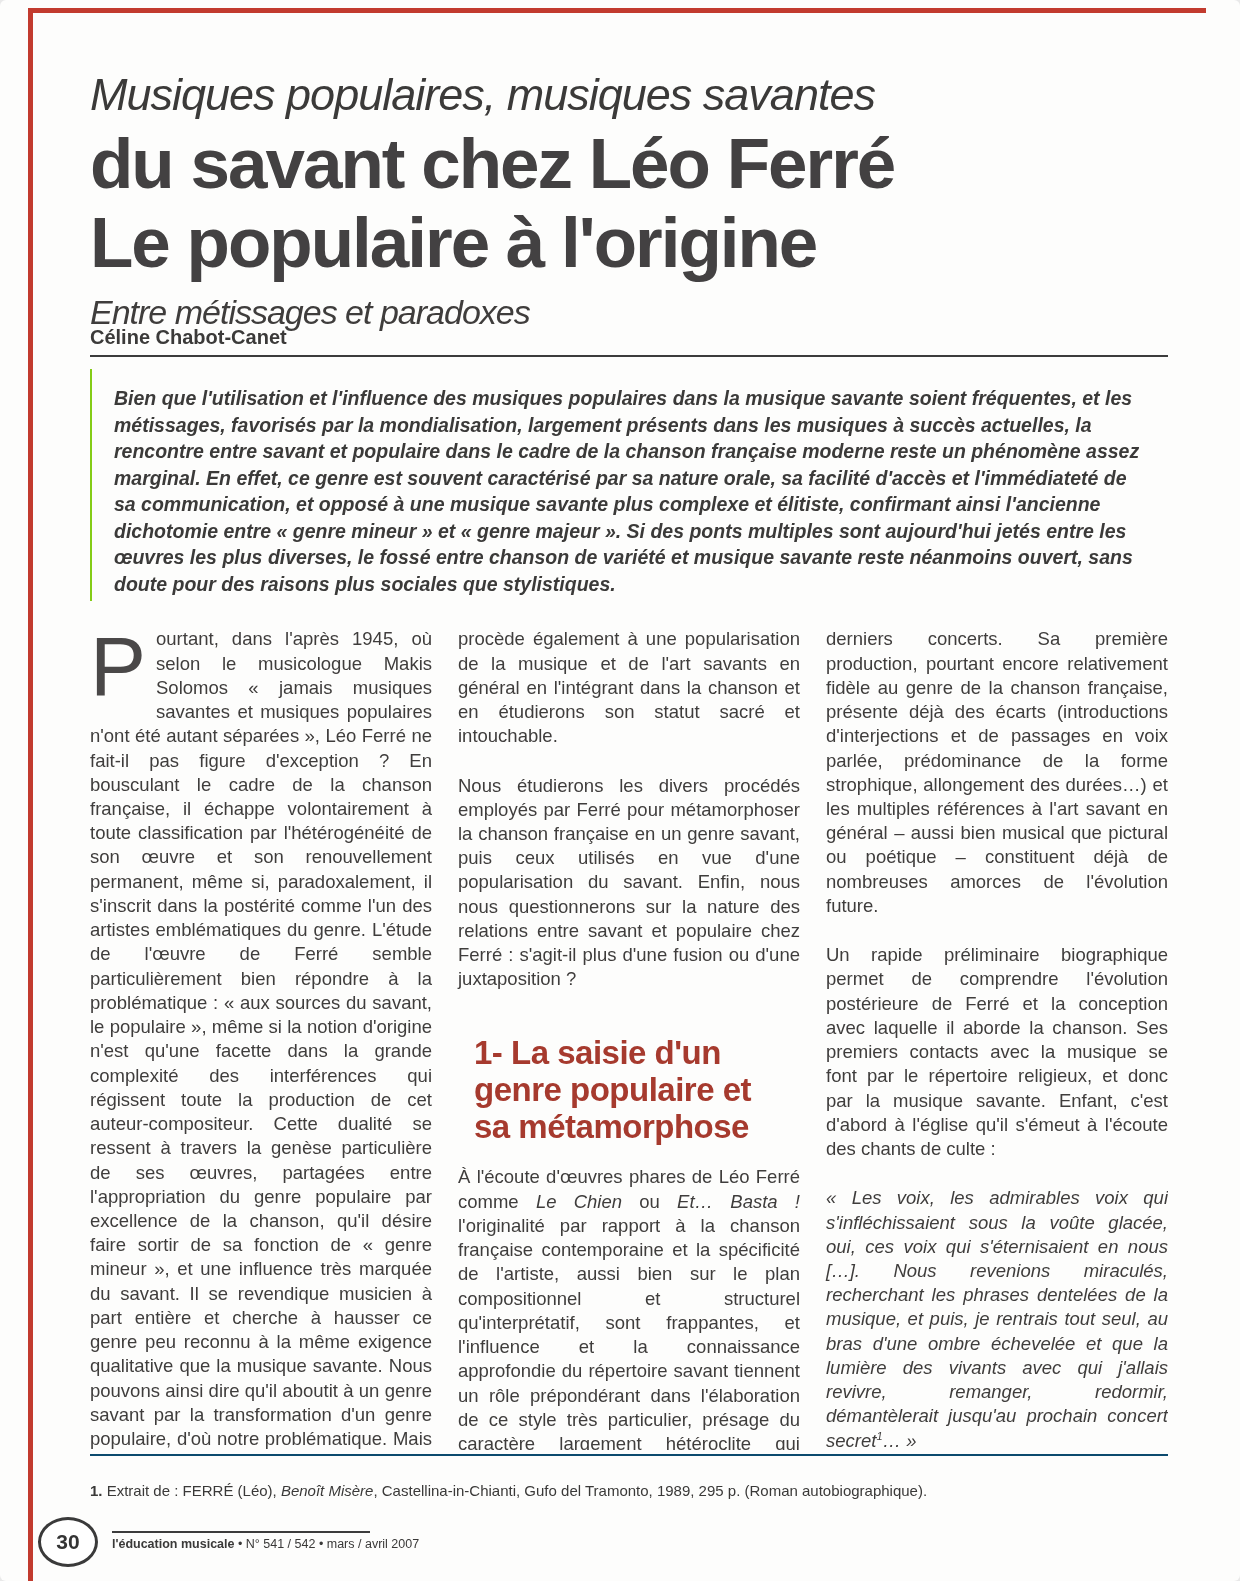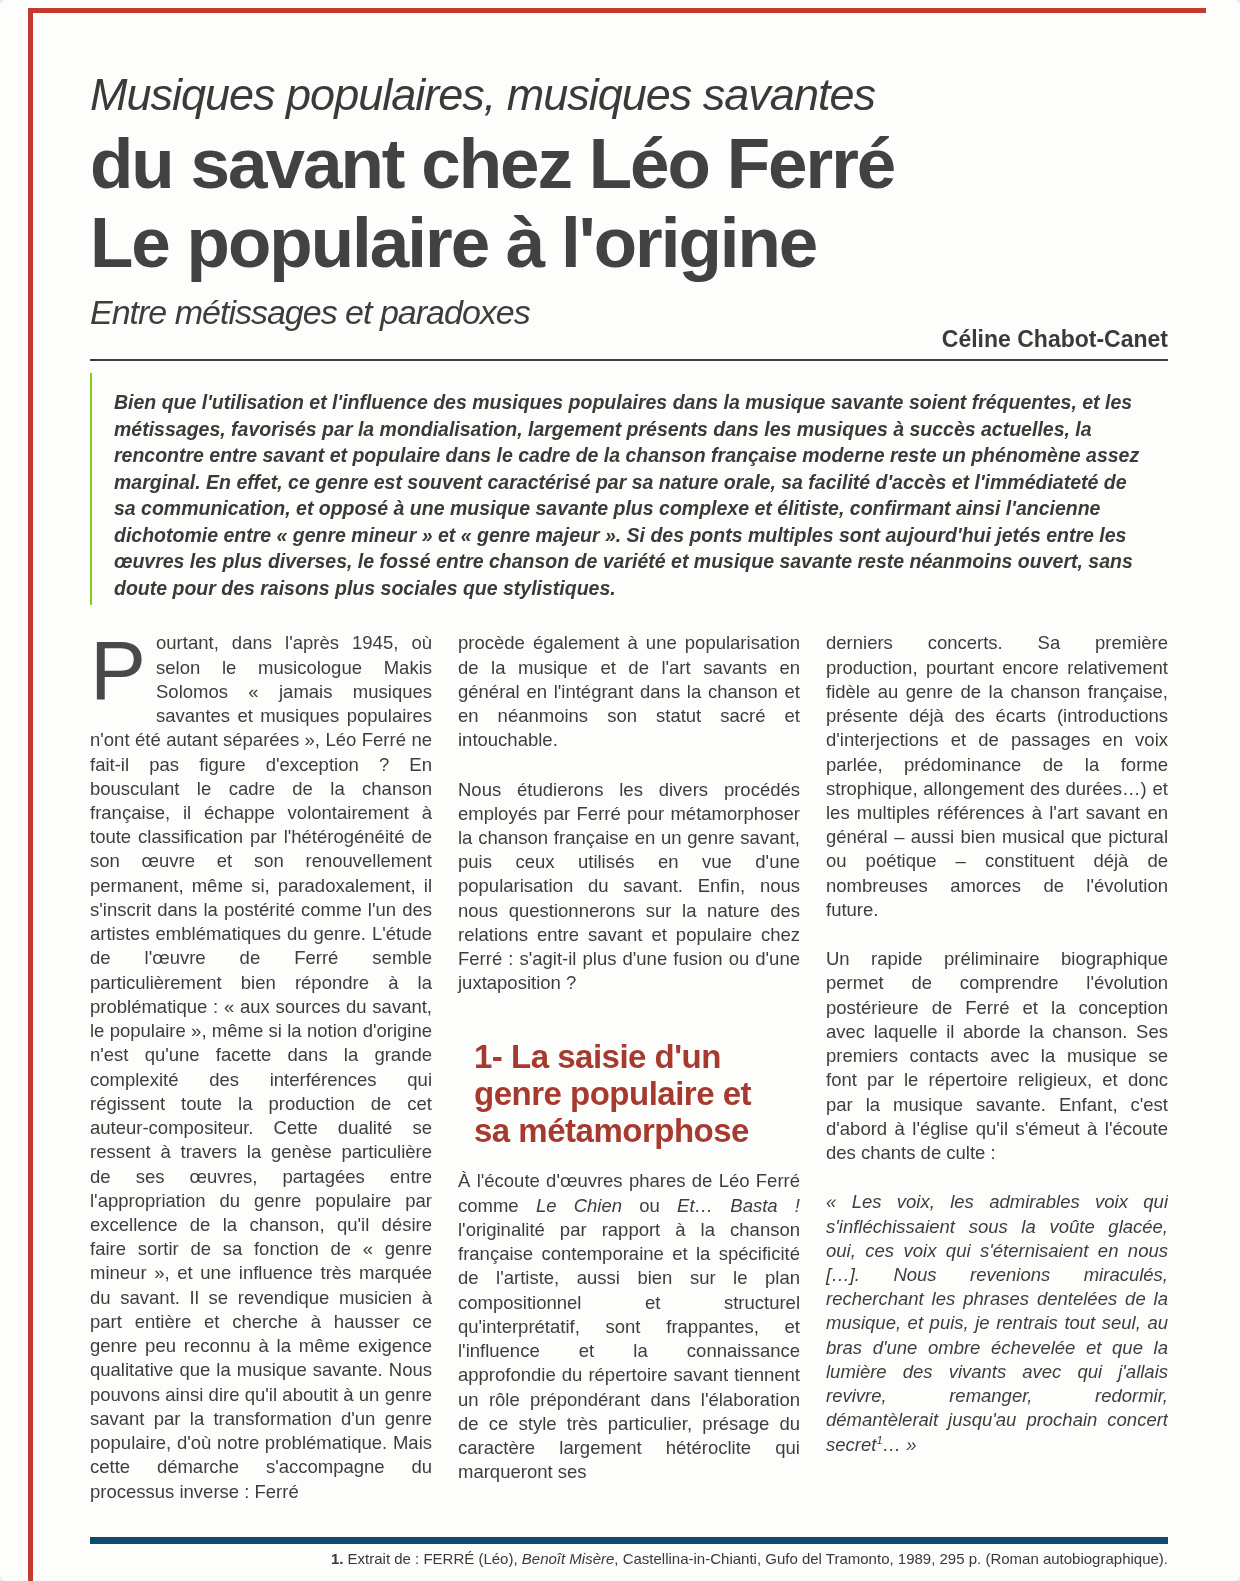--- a/index.html
+++ b/index.html
@@ -22,21 +22,21 @@
   .header { padding-top:70px; }
   .eyebrow {
     font-style:italic; font-size:45px; letter-spacing:-1px;
     color:#3b3a39; line-height:1.1;
   }
   .title {
     font-weight:700; font-size:71px; line-height:1.12;
     letter-spacing:-2px; color:#434142; margin-top:4px;
   }
   .subtitle { font-style:italic; font-size:34px; letter-spacing:-1px; margin-top:12px; line-height:1.05; }
-  .author { text-align:right; font-weight:700; font-size:23px; color:#3b3a39; margin-top:-4px; }
+  .author { text-align:left; font-weight:700; font-size:20px; color:#3b3a39; margin-top:-4px; }
   .header-rule { border-top:2px solid #3c3c3c; margin-top:6px; }
 
   .abstract {
     margin-top:12px;
     border-left:2px solid #84cc16;
     padding:16px 26px 4px 22px;
     font-style:italic; font-weight:700;
     font-size:19.5px; line-height:1.36; color:#3b3a39;
     text-align:left;
   }
@@ -58,23 +58,23 @@
   .section-heading {
     font-weight:700; font-size:33px; line-height:1.13;
     letter-spacing:-0.5px; color:#a63a2e;
     margin:42px 16px 20px; text-align:left;
   }
 
   .quote { margin:4px 0 0 28px; font-style:italic; }
   .quote sup { font-size:11px; line-height:0; }
 
   .footnote-block {
-    border-top:7px solid #0c4a6e;
-    margin-top:4px; padding-top:6px;
-    font-size:15px; text-align:right; color:#3a3938;
+    border-top:2px solid #0c4a6e;
+    margin-top:4px; padding-top:26px;
+    font-size:15px; text-align:left; color:#3a3938;
   }
   .fn-num { font-weight:700; }
   .fn-work { font-style:italic; }
 
   .footer { margin-top:18px; display:flex; align-items:flex-start; gap:14px; }
   .page-badge {
     width:54px; height:44px; margin-left:-52px; flex:0 0 auto;
     border:3px solid #3a3a3a; border-radius:50%;
     display:flex; align-items:center; justify-content:center;
     font-weight:700; font-size:21px; color:#343434; background:#fff;
@@ -104,31 +104,40 @@
 
   <div class="abstract">Bien que l'utilisation et l'influence des musiques populaires dans la musique savante soient fréquentes, et les métissages, favorisés par la mondialisation, largement présents dans les musiques à succès actuelles, la rencontre entre savant et populaire dans le cadre de la chanson française moderne reste un phénomène assez marginal. En effet, ce genre est souvent caractérisé par sa nature orale, sa facilité d'accès et l'immédiateté de sa communication, et opposé à une musique savante plus complexe et élitiste, confirmant ainsi l'ancienne dichotomie entre « genre mineur » et « genre majeur ». Si des ponts multiples sont aujourd'hui jetés entre les œuvres les plus diverses, le fossé entre chanson de variété et musique savante reste néanmoins ouvert, sans doute pour des raisons plus sociales que stylistiques.</div>
 
   <div class="columns">
 
     <div class="col">
       <p><span class="dropcap">P</span><span>ourtant, dans l'après 1945, où selon le musicologue Makis Solomos « jamais musiques savantes et musiques populaires n'ont été autant séparées », Léo Ferré ne fait-il pas figure d'exception ? En bousculant le cadre de la chanson française, il échappe volontairement à toute classification par l'hétérogénéité de son œuvre et son renouvellement permanent, même si, paradoxalement, il s'inscrit dans la postérité comme l'un des artistes emblématiques du genre. L'étude de l'œuvre de Ferré semble particulièrement bien répondre à la problématique : « aux sources du savant, le populaire », même si la notion d'origine n'est qu'une facette dans la grande complexité des interférences qui régissent toute la production de cet auteur-compositeur. Cette dualité se ressent à travers la genèse particulière de ses œuvres, partagées entre l'appropriation du genre populaire par excellence de la chanson, qu'il désire faire sortir de sa fonction de « genre mineur », et une influence très marquée du savant. Il se revendique musicien à part entière et cherche à hausser ce genre peu reconnu à la même exigence qualitative que la musique savante. Nous pouvons ainsi dire qu'il aboutit à un genre savant par la transformation d'un genre populaire, d'où notre problématique. Mais cette démarche s'accompagne du processus inverse : Ferré</span></p>
     </div>
 
     <div class="col">
-      <p>procède également à une popularisation de la musique et de l'art savants en général en l'intégrant dans la chanson et en néanmoins son statut sacré et intouchable.</p>
+      <p>procède également à une popularisation de la musique et de l'art savants en général en l'intégrant dans la chanson et en étudierons son statut sacré et intouchable.</p>
       <p>Nous étudierons les divers procédés employés par Ferré pour métamorphoser la chanson française en un genre savant, puis ceux utilisés en vue d'une popularisation du savant. Enfin, nous nous questionnerons sur la nature des relations entre savant et populaire chez Ferré : s'agit-il plus d'une fusion ou d'une juxtaposition ?</p>
       <div class="section-heading">1- La saisie d'un genre populaire et sa métamorphose</div>
       <p><span>À l'écoute d'œuvres phares de Léo Ferré comme </span><i>Le Chien</i><span> ou </span><i>Et… Basta !</i><span> l'originalité par rapport à la chanson française contemporaine et la spécificité de l'artiste, aussi bien sur le plan compositionnel et structurel qu'interprétatif, sont frappantes, et l'influence et la connaissance approfondie du répertoire savant tiennent un rôle prépondérant dans l'élaboration de ce style très particulier, présage du caractère largement hétéroclite qui marqueront ses</span></p>
     </div>
 
     <div class="col">
       <p>derniers concerts. Sa première production, pourtant encore relativement fidèle au genre de la chanson française, présente déjà des écarts (introductions d'interjections et de passages en voix parlée, prédominance de la forme strophique, allongement des durées…) et les multiples références à l'art savant en général – aussi bien musical que pictural ou poétique – constituent déjà de nombreuses amorces de l'évolution future.</p>
       <p>Un rapide préliminaire biographique permet de comprendre l'évolution postérieure de Ferré et la conception avec laquelle il aborde la chanson. Ses premiers contacts avec la musique se font par le répertoire religieux, et donc par la musique savante. Enfant, c'est d'abord à l'église qu'il s'émeut à l'écoute des chants de culte :</p>
       <p class="quote"><span>« Les voix, les admirables voix qui s'infléchissaient sous la voûte glacée, oui, ces voix qui s'éternisaient en nous […]. Nous revenions miraculés, recherchant les phrases dentelées de la musique, et puis, je rentrais tout seul, au bras d'une ombre échevelée et que la lumière des vivants avec qui j'allais revivre, remanger, redormir, démantèlerait jusqu'au prochain concert secret</span><sup>1</sup><span>… »</span></p>
     </div>
 
   </div>
 
   <div class="footnote-block">
     <span class="fn-num">1.</span><span> Extrait de : FERRÉ (Léo), </span><span class="fn-work">Benoît Misère</span><span>, Castellina-in-Chianti, Gufo del Tramonto, 1989, 295 p. (Roman autobiographique).</span>
   </div>
 
+  <div class="footer">
+    <div class="page-badge">30</div>
+    <div class="footer-right">
+      <div class="footer-rule"></div>
+      <div class="journal-line">
+        <span class="journal-name">l'éducation musicale</span><span> • N° 541 / 542 • mars / avril 2007</span>
+      </div>
+    </div>
+  </div>
 </div>
 
 </body></html>

